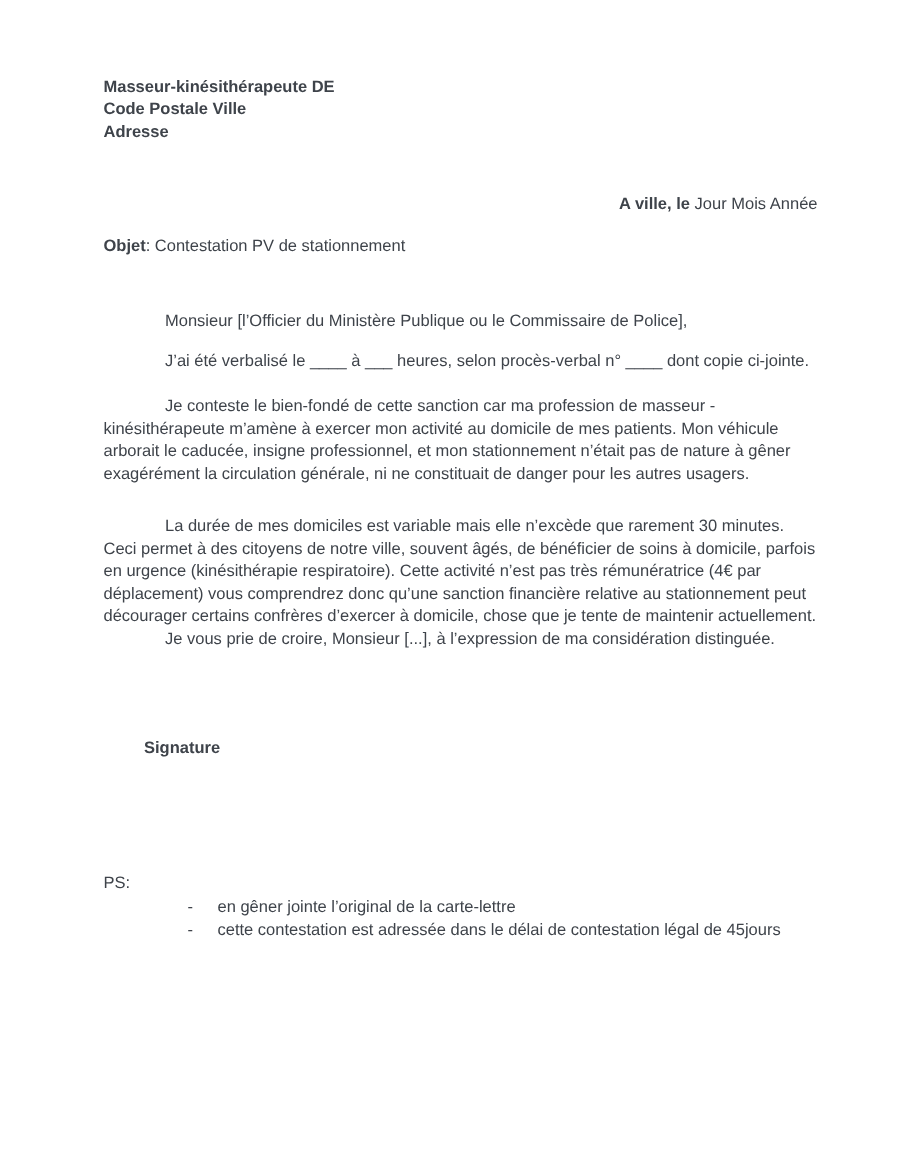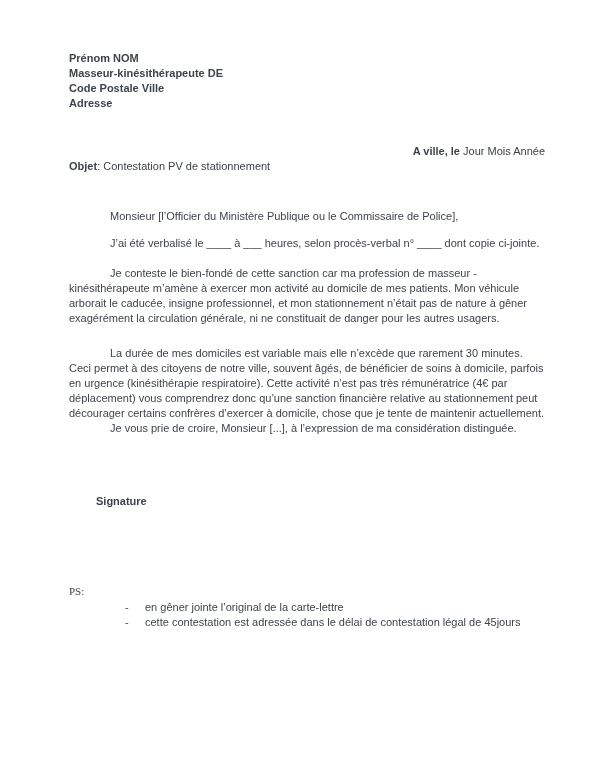--- a/index.html
+++ b/index.html
@@ -21,58 +21,57 @@
     overflow: hidden;
   }
   .b { font-weight: bold; }
   .sender div { line-height: 15px; }
   .dateline {
     margin-top: 33px;
     margin-left: 329px;
     white-space: nowrap;
     text-align: right;
   }
-  .subject { }
+  .subject { margin-top: 13px; }
   .body-text { width: 476px; }
   .salutation {
     margin-top: 35px;
     text-indent: 41px;
   }
   .para { text-indent: 41px; hyphens: none; }
   .p1 { margin-top: 12px; }
   .p2 { margin-top: 15px; }
   .p3 { margin-top: 20px; }
   .p4 { margin-top: 20px; }
   .p5 { }
   .signature {
     margin-top: 58px;
     width: 476px;
     padding-left: 27px;
     box-sizing: border-box;
     text-align: left;
     font-weight: bold;
   }
-  .ps-label { margin-top: 75px; font-family: Liberation Serif, serif; }
+  .ps-label { margin-top: 75px; }
   .ps-list { margin-top: 1px; }
   .ps-item {
     display: flex;
     padding-left: 56px;
   }
   .ps-item .dash {
     width: 20px;
     flex: 0 0 20px;
   }
 </style>
 </head>
 <body>
 
 <div class="page">
 
   <div class="sender b">
-    <div>Prénom NOM</div>
     <div>Masseur-kinésithérapeute DE</div>
     <div>Code Postale Ville</div>
     <div>Adresse</div>
   </div>
 
   <div class="dateline">
     <span class="b">A ville, le</span>
     <span>Jour Mois Année</span>
   </div>
 

